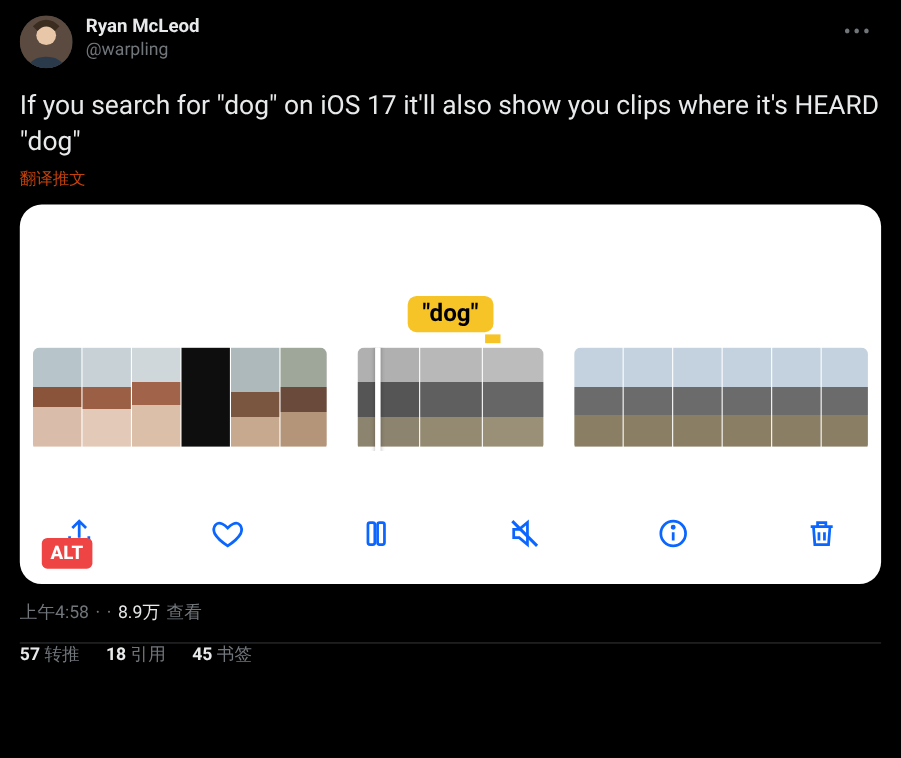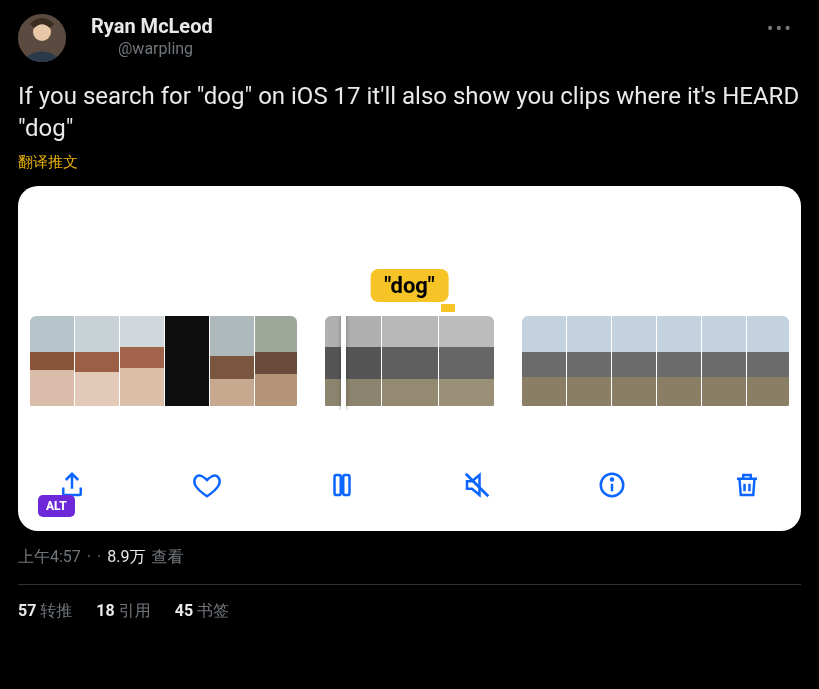--- a/index.html
+++ b/index.html
@@ -22,41 +22,41 @@
   .avatar {
     width: 48px;
     height: 48px;
     border-radius: 50%;
     overflow: hidden;
     flex-shrink: 0;
     background: #333;
   }
   .avatar svg { width: 100%; height: 100%; }
   .names { display: flex; flex-direction: column; line-height: 1.25; }
-  .display-name { font-weight: 700; font-size: 20px; color: #e7e9ea; margin-left: 13px; }
-  .handle { font-size: 16px; color: #71767b; margin-left: 40px; }
+  .display-name { font-weight: 700; font-size: 17px; color: #e7e9ea; }
+  .handle { font-size: 16px; color: #71767b; }
   .more {
     margin-left: auto;
     color: #71767b;
     font-size: 20px;
     line-height: 1;
     letter-spacing: 2px;
     padding: 4px 8px;
     cursor: pointer;
   }
   .text {
     margin-top: 18px;
     font-size: 24px;
     line-height: 1.35;
     color: #e7e9ea;
     word-wrap: break-word;
   }
   .translate {
     margin-top: 8px;
-    color: #eab308;
+    color: #c2410c;
     font-size: 15px;
     cursor: pointer;
   }
   .media-card {
     margin-top: 14px;
     background: #fff;
     border-radius: 20px;
     overflow: hidden;
     position: relative;
     height: 345px;
@@ -132,44 +132,43 @@
     align-items: center;
     justify-content: center;
     color: #0a66ff;
     cursor: pointer;
   }
   .tool-btn svg { width: 30px; height: 30px; stroke: currentColor; fill: none; stroke-width: 2; }
   .alt-badge {
     position: absolute;
     left: 20px;
     bottom: 14px;
-    background: #6d28d9;
+    background: #ef4444;
     color: #fff;
     font-weight: 800;
-    font-size: 12px;
+    font-size: 17px;
     padding: 4px 8px;
     border-radius: 5px;
     cursor: pointer;
   }
   .meta-row {
     margin-top: 16px;
     font-size: 16px;
     color: #71767b;
     display: flex;
     align-items: baseline;
     gap: 6px;
   }
   .meta-row .bold { font-weight: 400; color: #e7e9ea; }
   .divider {
     border: none;
     border-top: 1px solid #2f3336;
     margin-top: 16px;
   }
   .stats-row {
-    margin-top: 16px;
     display: flex;
     gap: 24px;
     font-size: 16px;
     color: #71767b;
   }
   .stats-row .num { font-weight: 700; color: #e7e9ea; margin-right: 4px; }
 </style>
 </head>
 <body>
 
@@ -262,21 +261,21 @@
         <svg viewBox="0 0 24 24">
             <path d="M4 7h16M9 7V4h6v3M6 7l1 13h10l1-13M10 11v6M14 11v6"></path>
           </svg>
       </div>
     </div>
 
     <div class="alt-badge">ALT</div>
   </div>
 
   <div class="meta-row">
-    <span>上午4:57</span>
+    <span>上午4:58</span>
     <span>·</span>
     <span>·</span>
     <span class="bold">8.9万</span>
     <span>查看</span>
   </div>
 
   <hr class="divider">
 
   <div class="stats-row">
     <span>

